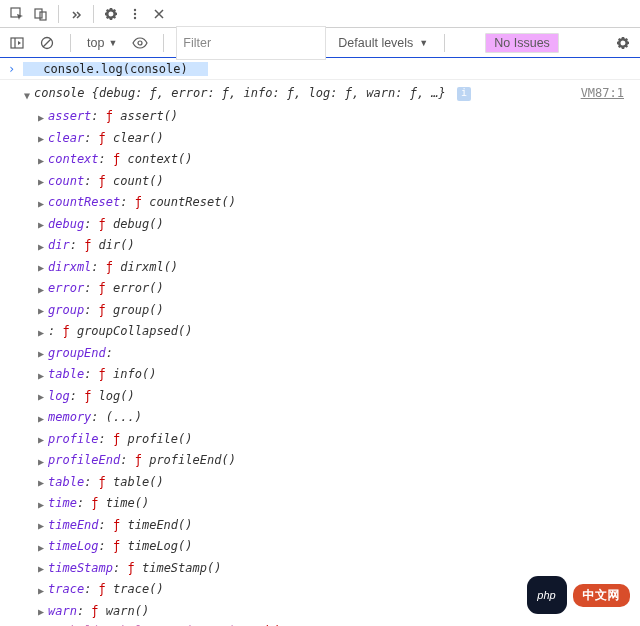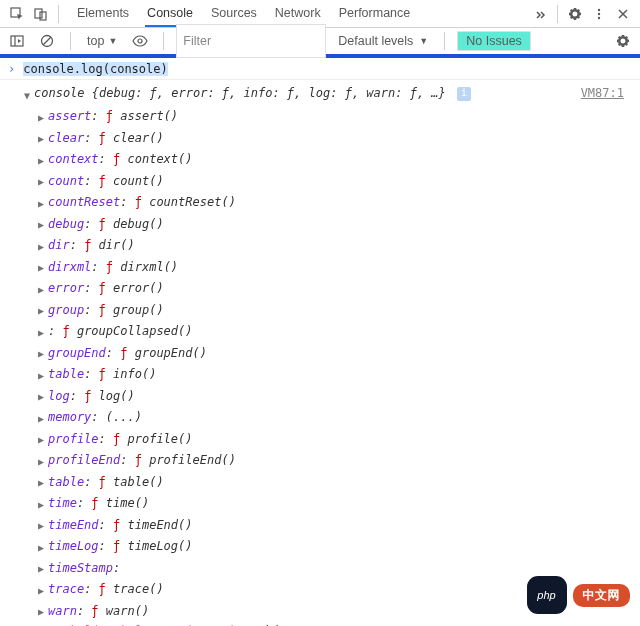--- a/index.html
+++ b/index.html
@@ -29,48 +29,49 @@
     display: flex; align-items: center; justify-content: center;
     color: #5a5a5a;
     border-radius: 2px;
   }
   .tabs { display: flex; gap: 14px; margin-left: 10px; flex: 1; }
   .tab { padding: 6px 2px 5px; cursor: default; }
   .tab.active { color: #333; border-bottom: 2px solid #1a73e8; }
   .divider { width: 1px; height: 18px; background: #d0d0d0; margin: 0 4px; }
   .toolbar2 {
     display: flex; align-items: center; height: 30px;
-    border-bottom: 4px solid #1d4ed8;
+    border-bottom: 1px solid #1d4ed8;
     padding: 0 6px; gap: 8px;
     font-family: -apple-system, "Segoe UI", Arial, sans-serif;
     font-size: 12.5px; color: #5a5a5a;
   }
   .ctx { display: flex; align-items: center; gap: 4px; padding: 2px 4px; }
   .filter {
     background: #fff; border: 1px solid #e0e0e0;
     height: 34px; width: 150px; padding: 0 6px;
     font-size: 12.5px; color: #333;
   }
   .filter::placeholder { color: #888; }
   .levels { display: flex; align-items: center; gap: 6px; padding: 0 4px; }
   .no-issues {
     border: 1px solid #e0e0e0; padding: 2px 8px; border-radius: 1px;
-    background: #5eead4;
+    background: #f0abfc;
+    margin-left: 28px;
   }
   .spacer { flex: 1; }
   .prompt-row {
     display: flex; align-items: center; height: 22px;
     padding: 2px 8px; border-bottom: 1px solid #eee;
     gap: 8px;
   }
   .prompt-caret { color: #367cf1; }
   .cmd {
     font-family: Menlo, Consolas, monospace;
     background: #cde4ff; color: #222;
-    padding: 0 0;
+    padding: 0 20px;
   }
   .result {
     padding: 4px 8px 8px 24px;
     line-height: 18.5px;
     font-style: italic;
   }
   .result-head { display: flex; align-items: flex-start; }
   .tri {
     display: inline-block; width: 10px; color: #727272;
     font-style: normal; font-size: 10px;
@@ -120,27 +121,20 @@
         <path d="M7 7 L13 9 L10 10 L9 13 Z" fill="currentColor" stroke="none"></path>
       </svg>
   </div>
   <div class="tb-icon">
     <svg width="14" height="14" viewBox="0 0 14 14" fill="none" stroke="currentColor" stroke-width="1.2">
         <rect x="1" y="2" width="7" height="9"></rect>
         <rect x="6" y="5" width="6" height="8"></rect>
       </svg>
   </div>
   <div class="divider"></div>
-  <div class="tabs">
-    <div class="tab">Elements</div>
-    <div class="tab active">Console</div>
-    <div class="tab">Sources</div>
-    <div class="tab">Network</div>
-    <div class="tab">Performance</div>
-  </div>
   <div class="tb-icon">
     <svg width="12" height="12" viewBox="0 0 12 12" fill="none" stroke="currentColor" stroke-width="1.5">
         <path d="M3 4 L6 7 L3 10 M7 4 L10 7 L7 10"></path>
       </svg>
   </div>
   <div class="divider"></div>
   <div class="tb-icon">
     <svg width="14" height="14" viewBox="0 0 14 14" fill="currentColor">
         <path d="M7 4.5a2.5 2.5 0 100 5 2.5 2.5 0 000-5zM13 8l-1.2.2a5 5 0 01-.5 1.2l.7 1-1.4 1.4-1-.7a5 5 0 01-1.2.5L8.2 13H5.8l-.2-1.2a5 5 0 01-1.2-.5l-1 .7L2 10.6l.7-1a5 5 0 01-.5-1.2L1 8.2V5.8l1.2-.2c.1-.4.3-.8.5-1.2l-.7-1L3.4 2l1 .7c.4-.2.8-.4 1.2-.5L5.8 1h2.4l.2 1.2c.4.1.8.3 1.2.5l1-.7L12 3.4l-.7 1c.2.4.4.8.5 1.2L13 5.8V8z"></path>
       </svg>
@@ -219,31 +213,31 @@
       <div class="prop"><span class="tri right"></span><span class="key">clear</span><span>: </span><span><span class="sym">ƒ</span> <span class="func">clear()</span></span></div>
       <div class="prop"><span class="tri right"></span><span class="key">context</span><span>: </span><span><span class="sym">ƒ</span> <span class="func">context()</span></span></div>
       <div class="prop"><span class="tri right"></span><span class="key">count</span><span>: </span><span><span class="sym">ƒ</span> <span class="func">count()</span></span></div>
       <div class="prop"><span class="tri right"></span><span class="key">countReset</span><span>: </span><span><span class="sym">ƒ</span> <span class="func">countReset()</span></span></div>
       <div class="prop"><span class="tri right"></span><span class="key">debug</span><span>: </span><span><span class="sym">ƒ</span> <span class="func">debug()</span></span></div>
       <div class="prop"><span class="tri right"></span><span class="key">dir</span><span>: </span><span><span class="sym">ƒ</span> <span class="func">dir()</span></span></div>
       <div class="prop"><span class="tri right"></span><span class="key">dirxml</span><span>: </span><span><span class="sym">ƒ</span> <span class="func">dirxml()</span></span></div>
       <div class="prop"><span class="tri right"></span><span class="key">error</span><span>: </span><span><span class="sym">ƒ</span> <span class="func">error()</span></span></div>
       <div class="prop"><span class="tri right"></span><span class="key">group</span><span>: </span><span><span class="sym">ƒ</span> <span class="func">group()</span></span></div>
       <div class="prop"><span class="tri right"></span><span>: </span><span><span class="sym">ƒ</span> <span class="func">groupCollapsed()</span></span></div>
-      <div class="prop"><span class="tri right"></span><span class="key">groupEnd</span><span>: </span><span><span class="sym">ƒ</span> <span class="func">groupEnd()</span></span></div>
+      <div class="prop"><span class="tri right"></span><span class="key">groupEnd</span><span>: </span></div>
       <div class="prop"><span class="tri right"></span><span class="key">table</span><span>: </span><span><span class="sym">ƒ</span> <span class="func">info()</span></span></div>
       <div class="prop"><span class="tri right"></span><span class="key">log</span><span>: </span><span><span class="sym">ƒ</span> <span class="func">log()</span></span></div>
       <div class="prop"><span class="tri right"></span><span class="key">memory</span><span>: </span><span class="val">(...)</span></div>
       <div class="prop"><span class="tri right"></span><span class="key">profile</span><span>: </span><span><span class="sym">ƒ</span> <span class="func">profile()</span></span></div>
       <div class="prop"><span class="tri right"></span><span class="key">profileEnd</span><span>: </span><span><span class="sym">ƒ</span> <span class="func">profileEnd()</span></span></div>
       <div class="prop"><span class="tri right"></span><span class="key">table</span><span>: </span><span><span class="sym">ƒ</span> <span class="func">table()</span></span></div>
       <div class="prop"><span class="tri right"></span><span class="key">time</span><span>: </span><span><span class="sym">ƒ</span> <span class="func">time()</span></span></div>
       <div class="prop"><span class="tri right"></span><span class="key">timeEnd</span><span>: </span><span><span class="sym">ƒ</span> <span class="func">timeEnd()</span></span></div>
       <div class="prop"><span class="tri right"></span><span class="key">timeLog</span><span>: </span><span><span class="sym">ƒ</span> <span class="func">timeLog()</span></span></div>
-      <div class="prop"><span class="tri right"></span><span class="key">timeStamp</span><span>: </span></div>
+      <div class="prop"><span class="tri right"></span><span class="key">timeStamp</span><span>: </span><span><span class="sym">ƒ</span> <span class="func">timeStamp()</span></span></div>
       <div class="prop"><span class="tri right"></span><span class="key">trace</span><span>: </span><span><span class="sym">ƒ</span> <span class="func">trace()</span></span></div>
       <div class="prop"><span class="tri right"></span><span class="key">warn</span><span>: </span><span><span class="sym">ƒ</span> <span class="func">warn()</span></span></div>
       <div class="prop dim"><span class="tri"></span><span class="key">Symbol(Symbol.toStringTag)</span><span>: </span><span class="str">"Object"</span></div>
     </div>
 </div>
 
 <div class="watermark">
   <div class="php-logo">php</div>
   <div class="badge">中文网</div>
 </div>

